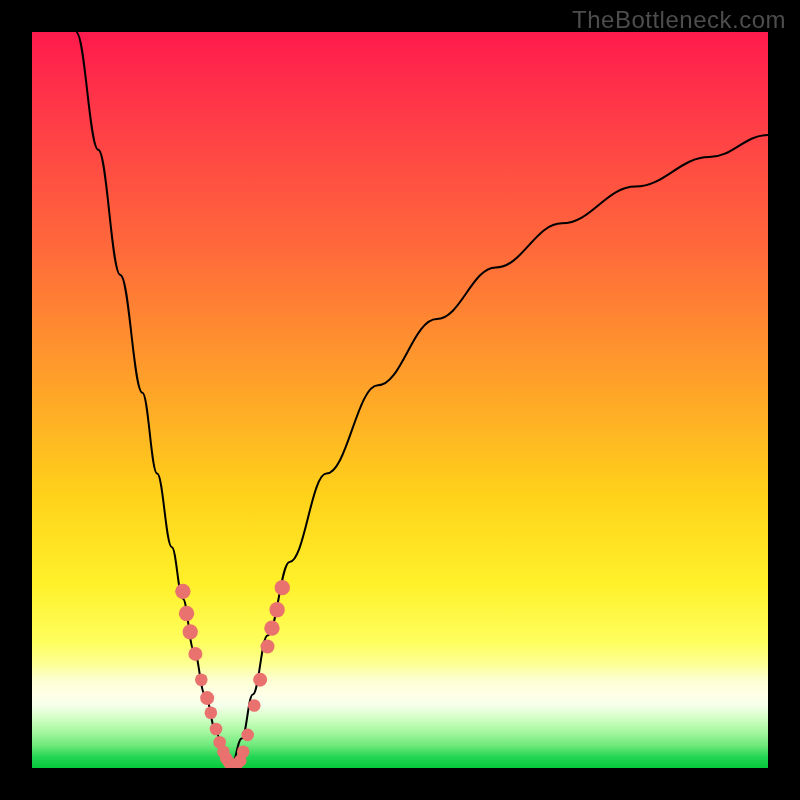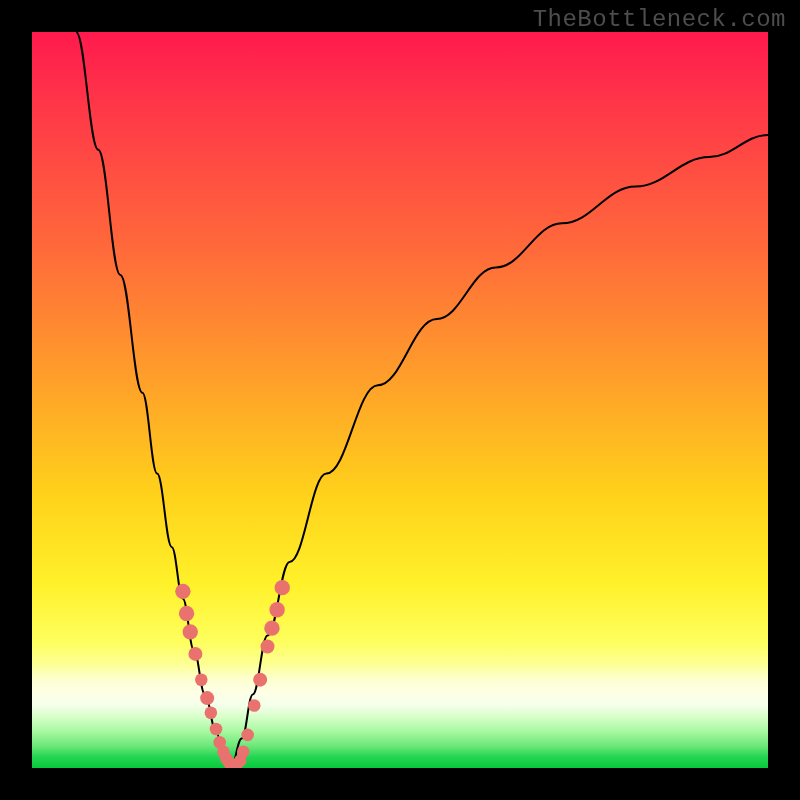--- a/index.html
+++ b/index.html
@@ -47,21 +47,20 @@
   }
   .watermark {
     position: absolute;
     top: 6px;
     right: 14px;
     color: #4d4d4d;
     font-size: 24px;
     letter-spacing: 0.5px;
     font-weight: 500;
     user-select: none;
-    font-family: Liberation Mono, monospace;
   }
   svg.curve {
     position: absolute;
     left: 0;
     top: 0;
     width: 736px;
     height: 736px;
   }
   .curve-path {
     fill: none;

